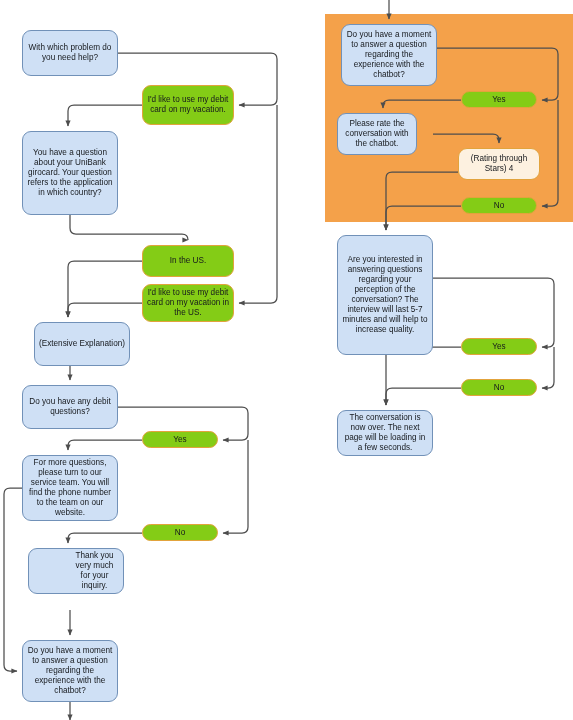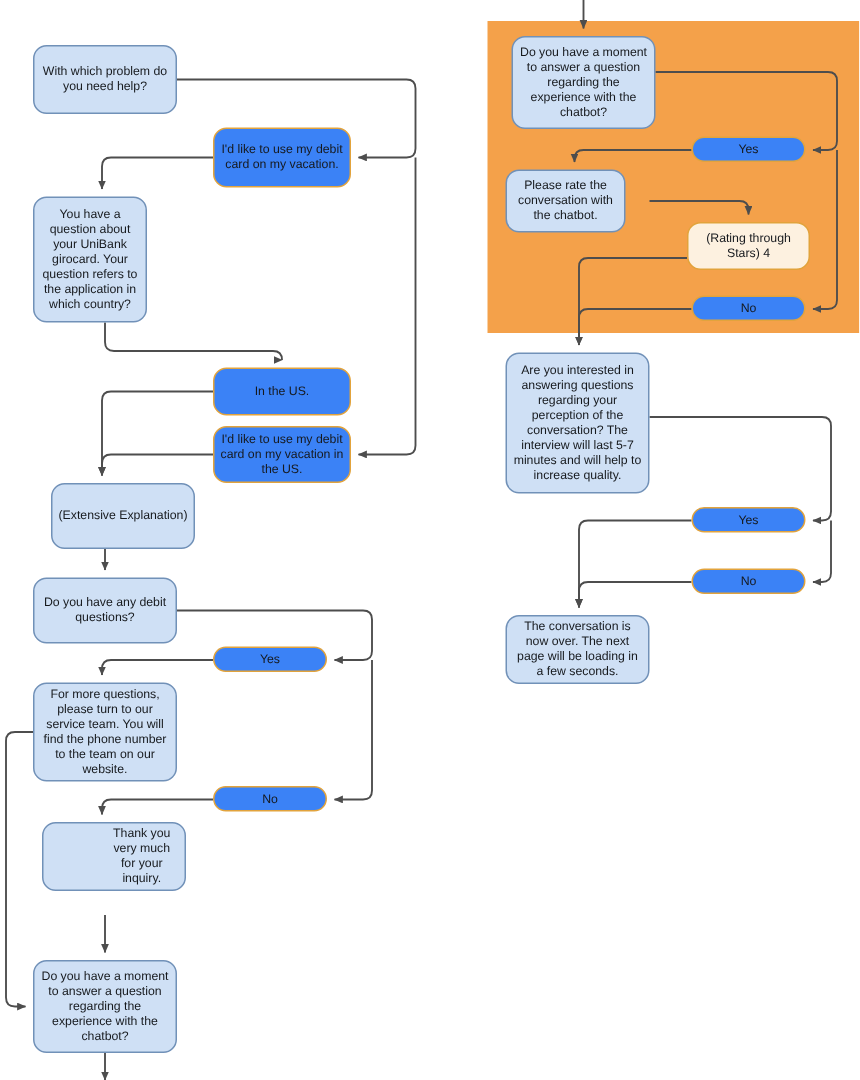--- a/index.html
+++ b/index.html
@@ -41,21 +41,21 @@
     z-index: 3;
     line-height: 1.22;
     padding: 2px 4px;
   }
   .node-blue {
     background: #cfe0f5;
     border-color: #7191b8;
     color: #16191d;
   }
   .node-orange {
-    background: #3b82f6;
+    background: #84cc16;
     border-color: #e2a33c;
     color: #16191d;
   }
   .node-cream {
     background: #fdf1e0;
     border-color: #e2a33c;
     color: #16191d;
   }
   .node span {
     display: block;
@@ -104,21 +104,21 @@
       </g>
   </svg>
 
   <div id="node-layer">
       <div class="node node-blue" style="left: 22px; top: 30px; width: 96px; height: 46px; font-size: 8.2px;">
         <span>With which problem do you need help?</span>
       </div>
       <div class="node node-orange" style="left: 142px; top: 85px; width: 92px; height: 40px; font-size: 8.2px;">
         <span>I'd like to use my debit card on my vacation.</span>
       </div>
-      <div class="node node-blue" style="left: 22px; top: 131px; width: 76px; height: 84px; font-size: 8.2px;">
+      <div class="node node-blue" style="left: 22px; top: 131px; width: 96px; height: 84px; font-size: 8.2px;">
         <span>You have a question about your UniBank girocard. Your question refers to the application in which country?</span>
       </div>
       <div class="node node-orange" style="left: 142px; top: 245px; width: 92px; height: 32px; font-size: 8.2px;">
         <span>In the US.</span>
       </div>
       <div class="node node-orange" style="left: 142px; top: 284px; width: 92px; height: 38px; font-size: 8.2px;">
         <span>I'd like to use my debit card on my vacation in the US.</span>
       </div>
       <div class="node node-blue" style="left: 34px; top: 322px; width: 96px; height: 44px; font-size: 8.2px;">
         <span>(Extensive Explanation)</span>
@@ -149,21 +149,21 @@
       </div>
       <div class="node node-blue" style="left: 337px; top: 113px; width: 80px; height: 42px; font-size: 8.2px;">
         <span>Please rate the conversation with the chatbot.</span>
       </div>
       <div class="node node-cream" style="left: 458px; top: 148px; width: 82px; height: 32px; font-size: 8.2px;">
         <span>(Rating through Stars) 4</span>
       </div>
       <div class="node node-orange" style="left: 461px; top: 197px; width: 76px; height: 17px; font-size: 8.2px;">
         <span>No</span>
       </div>
-      <div class="node node-blue" style="left: 337px; top: 235px; width: 96px; height: 94px; font-size: 8.2px; justify-content: flex-end;">
+      <div class="node node-blue" style="left: 337px; top: 235px; width: 96px; height: 120px; font-size: 8.2px; justify-content: flex-end;">
         <span>Are you interested in answering questions regarding your perception of the conversation? The interview will last 5-7 minutes and will help to increase quality.</span>
       </div>
       <div class="node node-orange" style="left: 461px; top: 338px; width: 76px; height: 17px; font-size: 8.2px;">
         <span>Yes</span>
       </div>
       <div class="node node-orange" style="left: 461px; top: 379px; width: 76px; height: 17px; font-size: 8.2px;">
         <span>No</span>
       </div>
       <div class="node node-blue" style="left: 337px; top: 410px; width: 96px; height: 46px; font-size: 8.2px;">
         <span>The conversation is now over. The next page will be loading in a few seconds.</span>

